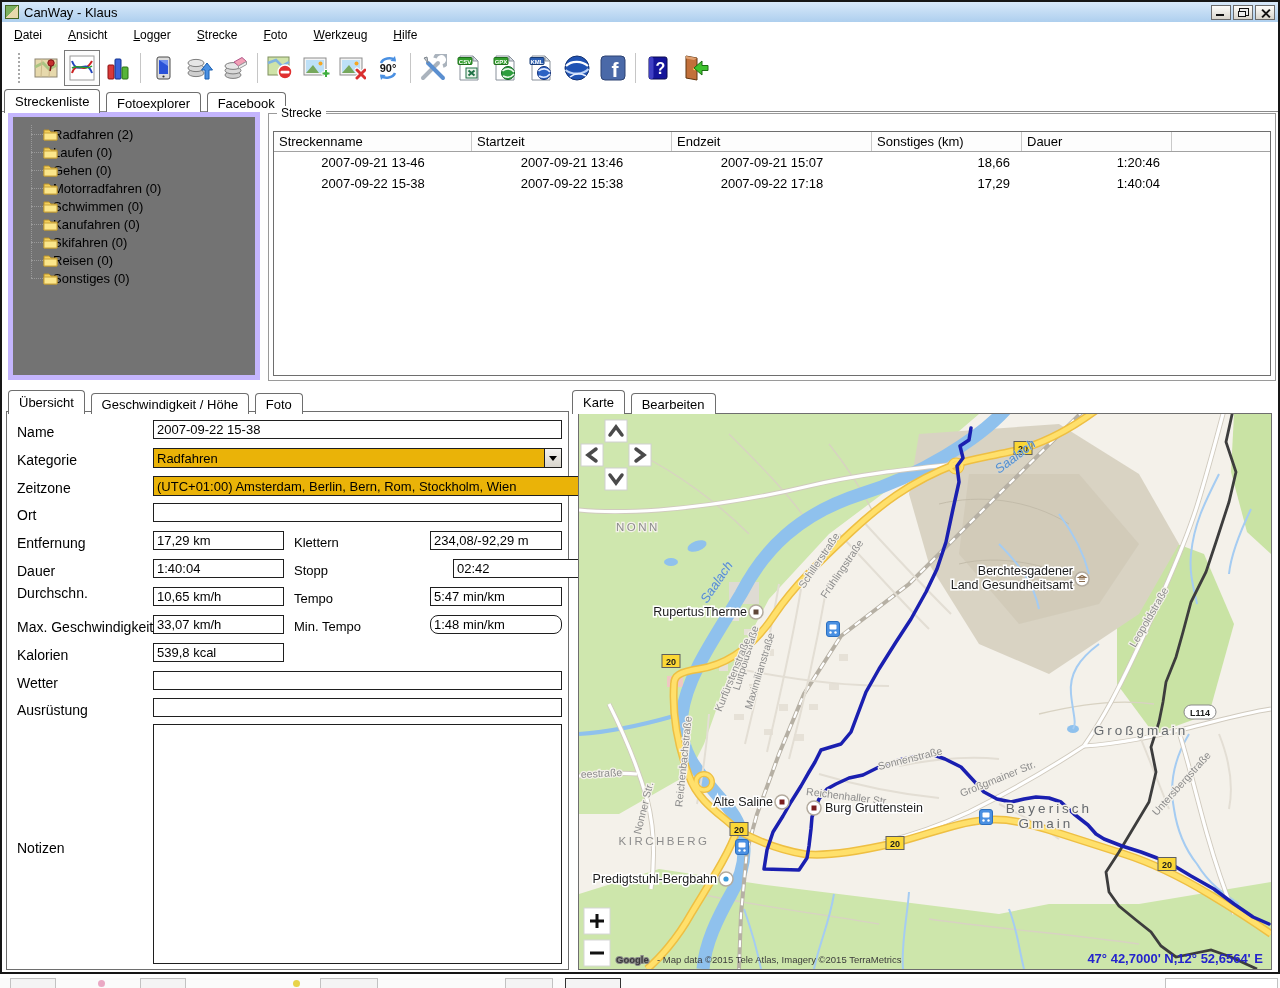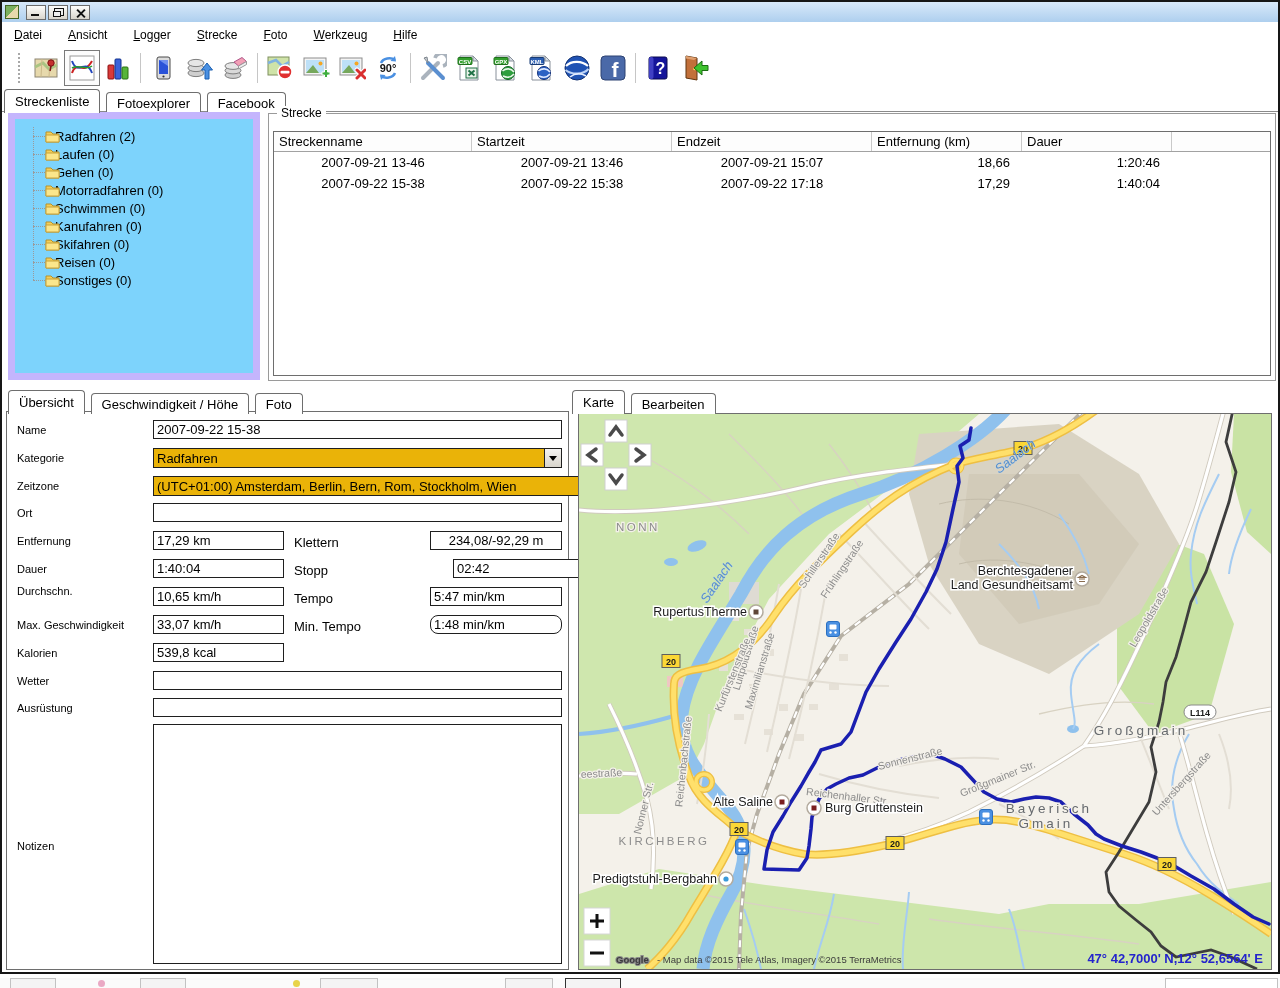--- a/index.html
+++ b/index.html
@@ -28,21 +28,21 @@
   .tbtn { width:36px; height:36px; display:flex; align-items:center; justify-content:center; border:1px solid transparent; cursor:pointer; }
   .tbtn.selected { border:1px solid #7a7a7a; background:#fcfcfc; }
   .tsep { width:1px; height:30px; background:#c6c6c6; margin:0 4px; }
 
   
   .tabrow { position:relative; height:23px; padding-left:2px; border-bottom:1px solid #8a8a8a; }
   .tab { display:inline-block; padding:3px 10px 2px; border:1px solid #6e6e6e; border-bottom:none; border-radius:4px 4px 0 0; background:#fff; margin-right:2px; font-size:13px; position:relative; top:2px; cursor:pointer; }
   .tab.active { top:0px; padding-top:4px; padding-bottom:4px; z-index:3; }
 
   
-  .treebox { position:absolute; left:6px; top:110px; width:252px; height:268px; border:7px solid #c4b5fd; background:#7dd3fc; padding:8px 0 0 0; }
+  .treebox { position:absolute; left:6px; top:110px; width:252px; height:268px; border:5px solid #c4b5fd; background:#737373; padding:8px 0 0 0; }
   .tree { list-style:none; position:relative; margin-left:10px; }
   .tree::before { content:""; position:absolute; left:8px; top:0; height:calc(100% - 9px); border-left:1px dotted #9a9a9a; }
   .tree li { position:relative; padding:1px 0 1px 30px; height:18px; display:flex; align-items:center; cursor:pointer; white-space:nowrap; }
   .tree li::before { content:""; position:absolute; left:8px; top:9px; width:12px; border-top:1px dotted #9a9a9a; }
   .tree .folder { position:absolute; left:20px; top:2px; }
   .tree .tlabel { font-size:13px; }
 
   
   .groupbox { position:absolute; left:266px; top:111px; width:1008px; height:268px; border:1px solid #9a9a9a; background:#fff; }
   .groupbox .legend { position:absolute; top:-8px; left:8px; background:#fff; padding:0 4px; font-size:12px; }
@@ -57,21 +57,21 @@
 
   
   .panel { position:absolute; }
   .panel .ptabs { position:relative; z-index:2; padding-left:2px; height:22px; }
   .panel .content { position:absolute; left:0; right:0; top:21px; bottom:0; border:1px solid #6e6e6e; background:#fff; }
   #detail-panel { left:4px; top:388px; width:563px; height:580px; }
   #map-panel { left:568px; top:388px; width:710px; height:580px; }
   #map-panel .content { left:8px; right:auto; width:694px; top:23px; height:557px; }
 
   
-  .flabel { position:absolute; font-size:11px; left:10px; }
+  .flabel { position:absolute; font-size:14px; left:10px; }
   .flabel2 { position:absolute; font-size:13px; left:287px; }
   .finput { position:absolute; height:19px; border:1px solid #1f1f1f; font-family:"Liberation Sans",sans-serif; font-size:13px; padding:0 3px; background:#fff; }
   .combo { position:absolute; height:20px; border:1px solid #1f1f1f; background:#eab308; display:flex; align-items:center; cursor:pointer; }
   .combo .ctext { flex:1; font-size:13px; padding:0 3px; white-space:nowrap; overflow:hidden; }
   .combo .carrow { width:17px; height:100%; border-left:1px solid #1f1f1f; background:linear-gradient(#f4f3f1,#d9d5cc); display:flex; align-items:center; justify-content:center; }
   .combo .carrow::after { content:""; width:0; height:0; border-left:4px solid transparent; border-right:4px solid transparent; border-top:5px solid #000; }
   .ftext { position:absolute; border:1px solid #1f1f1f; background:#fff; resize:none; font-family:"Liberation Sans",sans-serif; font-size:13px; }
 
   
   text { font-family:"Liberation Sans",sans-serif; }
@@ -90,20 +90,21 @@
   .bdot { position:absolute; top:2px; width:7px; height:7px; border-radius:50%; }
 </style>
 </head>
 <body>
 
 <div class="screen">
 <div class="app">
 
   <div class="titlebar">
     <div class="app-icon"></div>
+    <div class="title-text">CanWay - Klaus</div>
     <div class="winbtn">
           <div class="g-min"></div>
         </div>
     <div class="winbtn">
           <div class="g-rest"></div>
         </div>
     <div class="winbtn">
           <div class="g-x1"></div>
           <div class="g-x2"></div>
         </div>
@@ -375,21 +376,21 @@
     </ul>
   </div>
 
   <div class="groupbox">
     <span class="legend">Strecke</span>
     <div class="listview">
       <div class="lv-head">
         <div class="lv-hcell c0">Streckenname</div>
         <div class="lv-hcell c1">Startzeit</div>
         <div class="lv-hcell c2">Endzeit</div>
-        <div class="lv-hcell c3">Entfernung (km)</div>
+        <div class="lv-hcell c3">Sonstiges (km)</div>
         <div class="lv-hcell c4">Dauer</div>
         <div class="lv-hcell c5"></div>
       </div>
       <div class="lv-row">
         <div class="lv-cell c0">2007-09-21 13-46</div>
         <div class="lv-cell c1">2007-09-21 13:46</div>
         <div class="lv-cell c2">2007-09-21 15:07</div>
         <div class="lv-cell c3">18,66</div>
         <div class="lv-cell c4">1:20:46</div>
         <div class="lv-cell c5"></div>
@@ -426,21 +427,21 @@
         <span class="ctext">(UTC+01:00) Amsterdam, Berlin, Bern, Rom, Stockholm, Wien</span>
         <span class="carrow"></span>
       </div>
 
       <span class="flabel" style="top:95px">Ort</span>
       <input class="finput" style="left: 146px; top: 91px; width: 409px;" value="">
 
       <span class="flabel" style="top:123px">Entfernung</span>
       <input class="finput" style="left: 146px; top: 119px; width: 131px;" value="17,29 km">
       <span class="flabel2" style="top:123px">Klettern</span>
-      <input class="finput" style="left: 423px; top: 119px; width: 132px; text-align: center;" value="234,08/-92,29 m">
+      <input class="finput" style="left: 423px; top: 119px; width: 132px;" value="234,08/-92,29 m">
 
       <span class="flabel" style="top:151px">Dauer</span>
       <input class="finput" style="left: 146px; top: 147px; width: 131px;" value="1:40:04">
       <span class="flabel2" style="top:151px">Stopp</span>
       <input class="finput" style="left: 446px; top: 147px; width: 132px;" value="02:42">
 
       <span class="flabel" style="top:173px">Durchschn.</span>
       <input class="finput" style="left: 146px; top: 175px; width: 131px;" value="10,65 km/h">
       <span class="flabel2" style="top:179px">Tempo</span>
       <input class="finput" style="left: 423px; top: 175px; width: 132px;" value="5:47 min/km">

